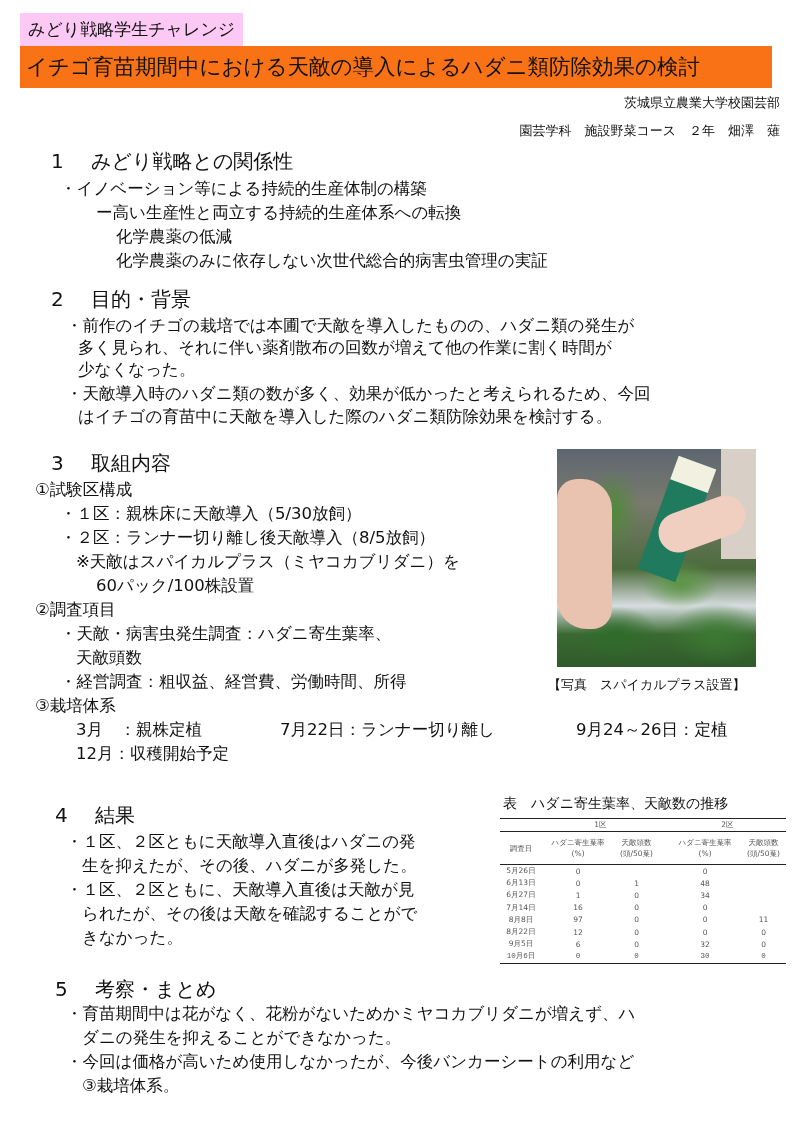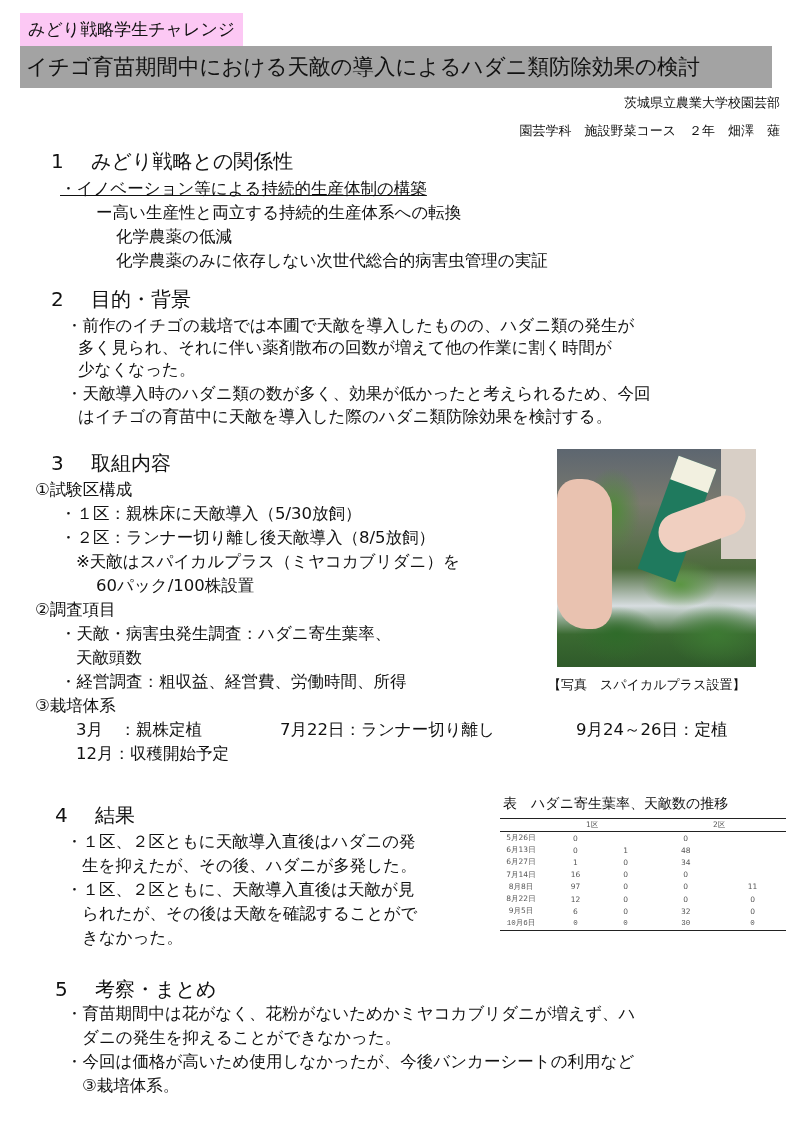--- a/index.html
+++ b/index.html
@@ -8,21 +8,21 @@
     font-family: "DejaVu Sans", "Liberation Sans", sans-serif;
     color: #111111;
   }
   .abs { position: absolute; }
   .tag-banner {
     left: 20px; top: 13px; height: 33px; padding: 0 8px;
     background: #fcc8f4; font-size: 17px; line-height: 33px; white-space: nowrap;
   }
   .title-banner {
     left: 20px; top: 46px; width: 752px; height: 42px;
-    background: #a3a3a3; font-size: 21.5px; line-height: 42px; padding-left: 6px;
+    background: #f97316; font-size: 21.5px; line-height: 42px; padding-left: 6px;
     white-space: nowrap; box-sizing: border-box;
   }
   .affil { right: 14px; font-size: 13px; white-space: nowrap; }
   .sec-head { font-size: 20px; white-space: nowrap; margin-left: 29px; }
   .sec-head .num { display: inline-block; width: 40px; }
   .line { font-size: 16.5px; white-space: nowrap; line-height: 22px; }
   .photo {
     left: 557px; top: 449px; width: 199px; height: 218px;
     background:
       radial-gradient(ellipse 60px 40px at 30% 85%, #2f6b2a 0%, transparent 70%),
@@ -54,21 +54,21 @@
 <body>
 
 <div class="abs title-banner">イチゴ育苗期間中における天敵の導入によるハダニ類防除効果の検討</div>
 <div class="abs tag-banner">みどり戦略学生チャレンジ</div>
 <div class="abs affil" style="top:94px;">茨城県立農業大学校園芸部</div>
 <div class="abs affil" style="top:122px;">園芸学科　施設野菜コース　２年　畑澤　薙</div>
 
 <div class="abs sec-head" style="left:22px; top:148px;">
   <span class="num">1</span><span>みどり戦略との関係性</span>
 </div>
-<div class="abs line" style="left:60px; top:178px;text-decoration:underline;">・イノベーション等による持続的生産体制の構築</div>
+<div class="abs line" style="left:60px; top:178px;">・イノベーション等による持続的生産体制の構築</div>
 <div class="abs line" style="left:96px; top:202px;">ー高い生産性と両立する持続的生産体系への転換</div>
 <div class="abs line" style="left:116px; top:226px;">化学農薬の低減</div>
 <div class="abs line" style="left:116px; top:250px;">化学農薬のみに依存しない次世代総合的病害虫管理の実証</div>
 
 <div class="abs sec-head" style="left:22px; top:286px;">
   <span class="num">2</span><span>目的・背景</span>
 </div>
 <div class="abs line" style="left:66px; top:315px;">・前作のイチゴの栽培では本圃で天敵を導入したものの、ハダニ類の発生が</div>
 <div class="abs line" style="left:78px; top:337px;">多く見られ、それに伴い薬剤散布の回数が増えて他の作業に割く時間が</div>
 <div class="abs line" style="left:78px; top:359px;">少なくなった。</div>
@@ -112,20 +112,28 @@
 
 <div class="abs tbl-title">表　ハダニ寄生葉率、天敵数の推移</div>
 <table class="res">
   <thead>
     <tr class="grp">
       <td style="width:42px;"></td>
       <td colspan="2">1区</td>
       <td class="gap"></td>
       <td colspan="2">2区</td>
     </tr>
+    <tr class="hdr">
+      <th>調査日</th>
+      <th><span>ハダニ寄生葉率</span><br><span>(%)</span></th>
+      <th><span>天敵頭数</span><br><span>(頭/50葉)</span></th>
+      <th class="gap"></th>
+      <th><span>ハダニ寄生葉率</span><br><span>(%)</span></th>
+      <th><span>天敵頭数</span><br><span>(頭/50葉)</span></th>
+    </tr>
   </thead>
   <tbody>
     <tr>
         <td>5月26日</td>
         <td>0</td>
         <td></td>
         <td class="gap"></td>
         <td>0</td>
         <td></td>
       </tr>

